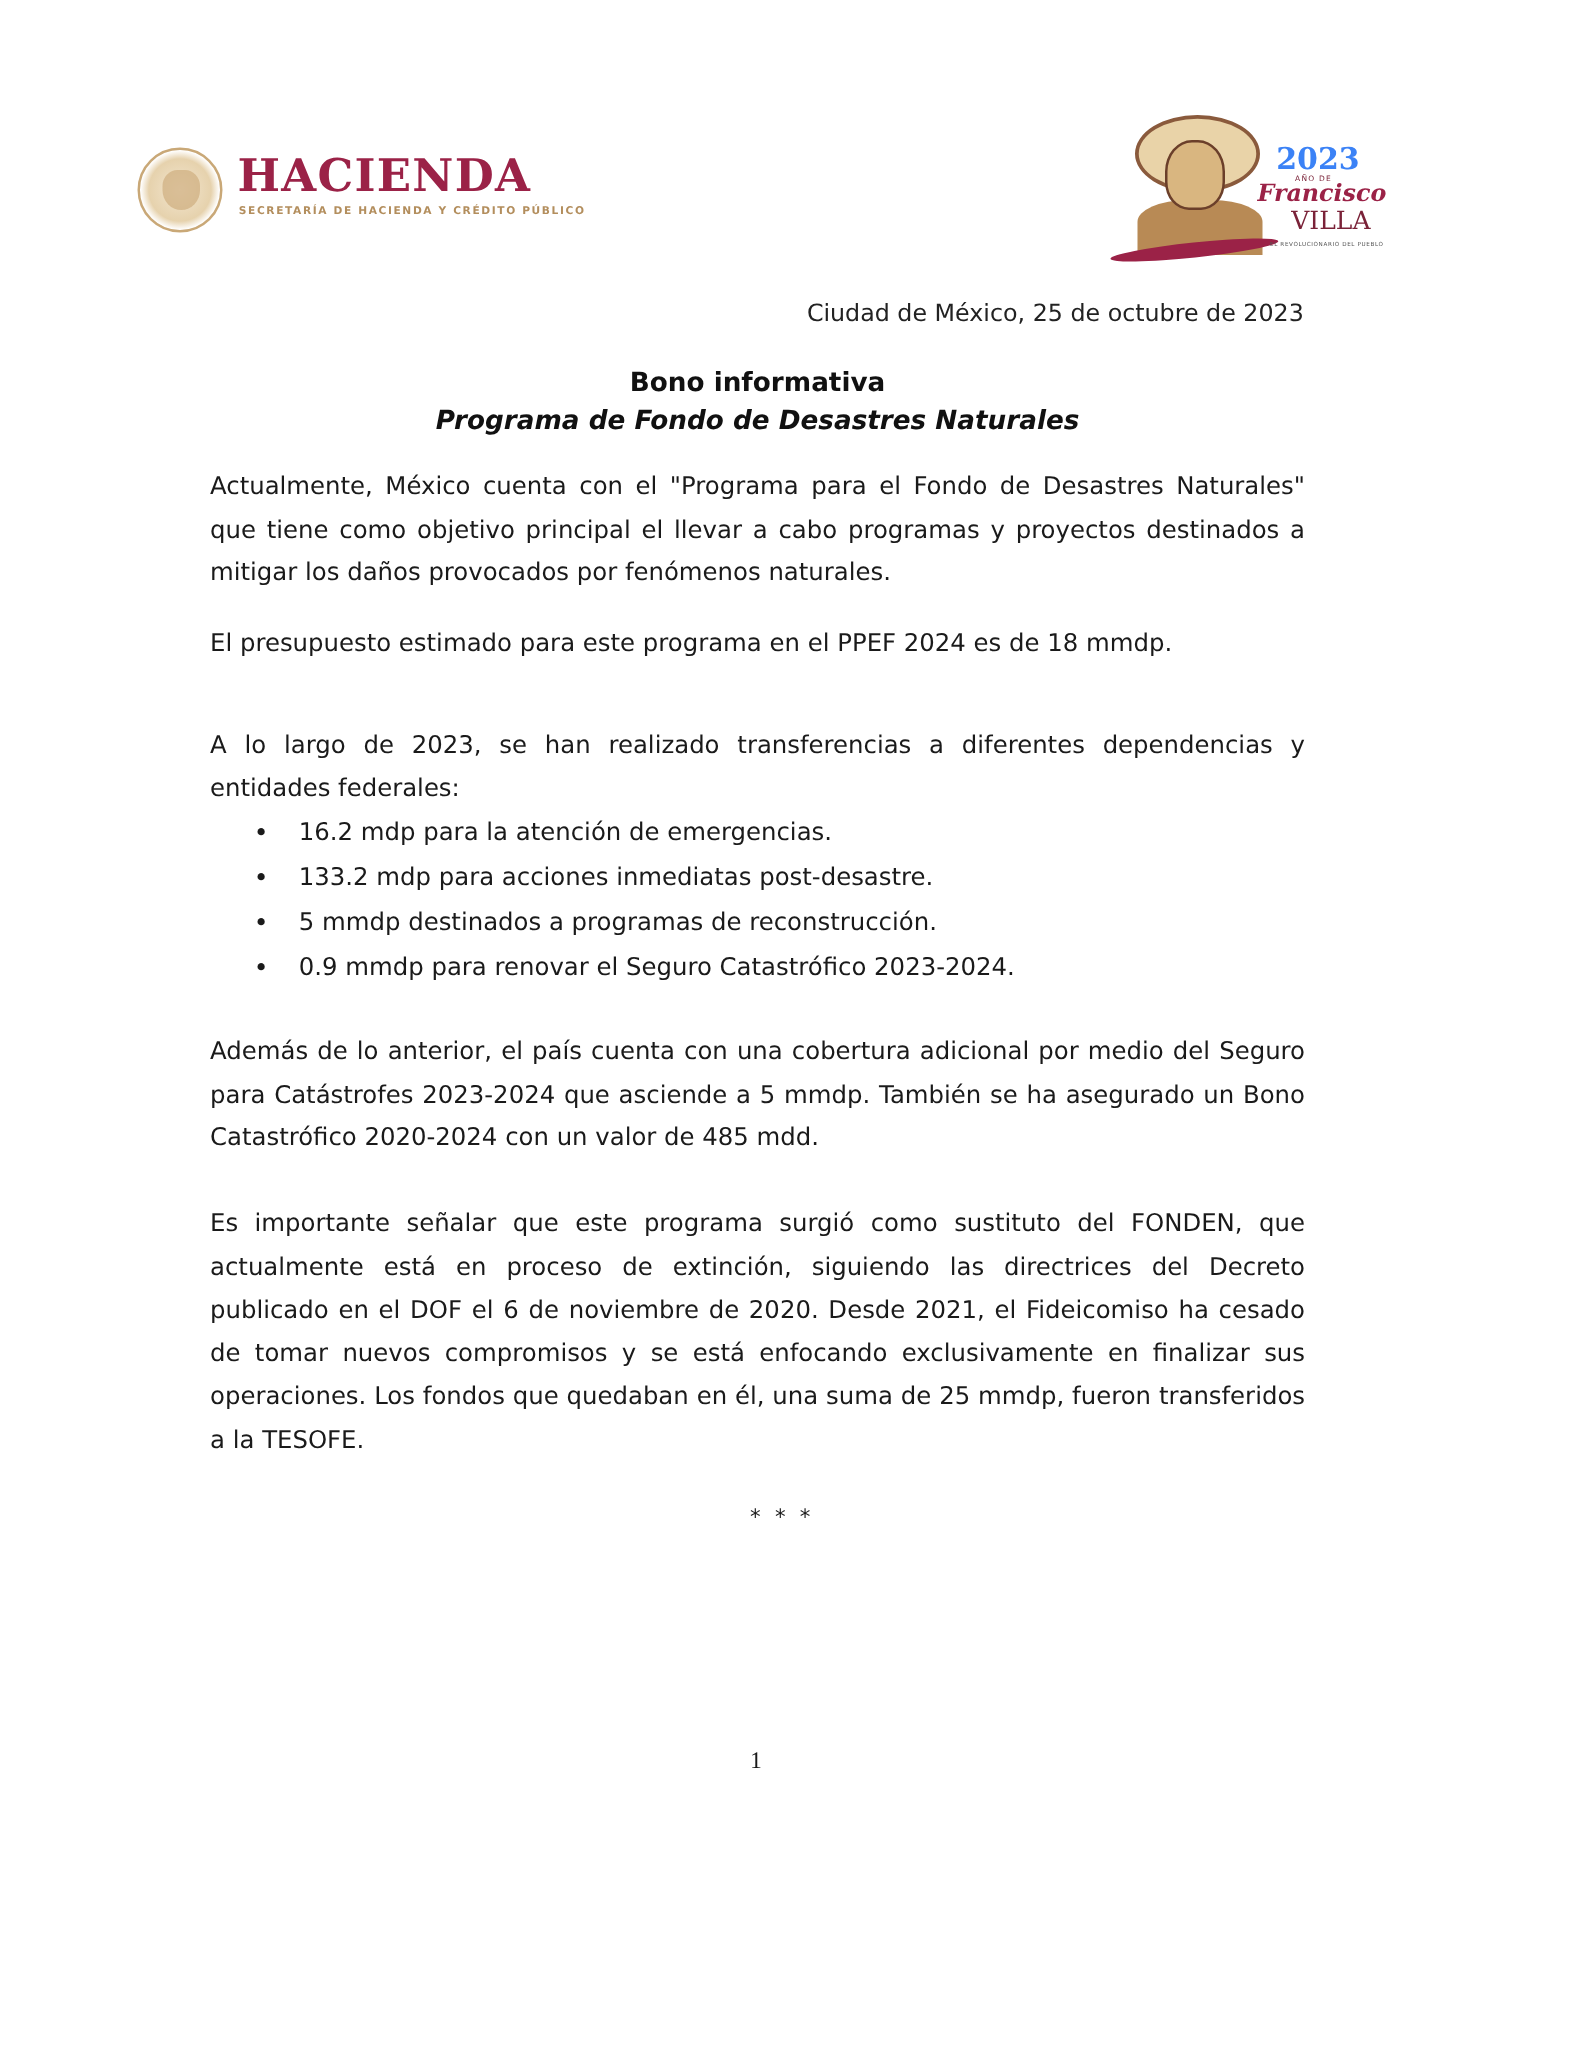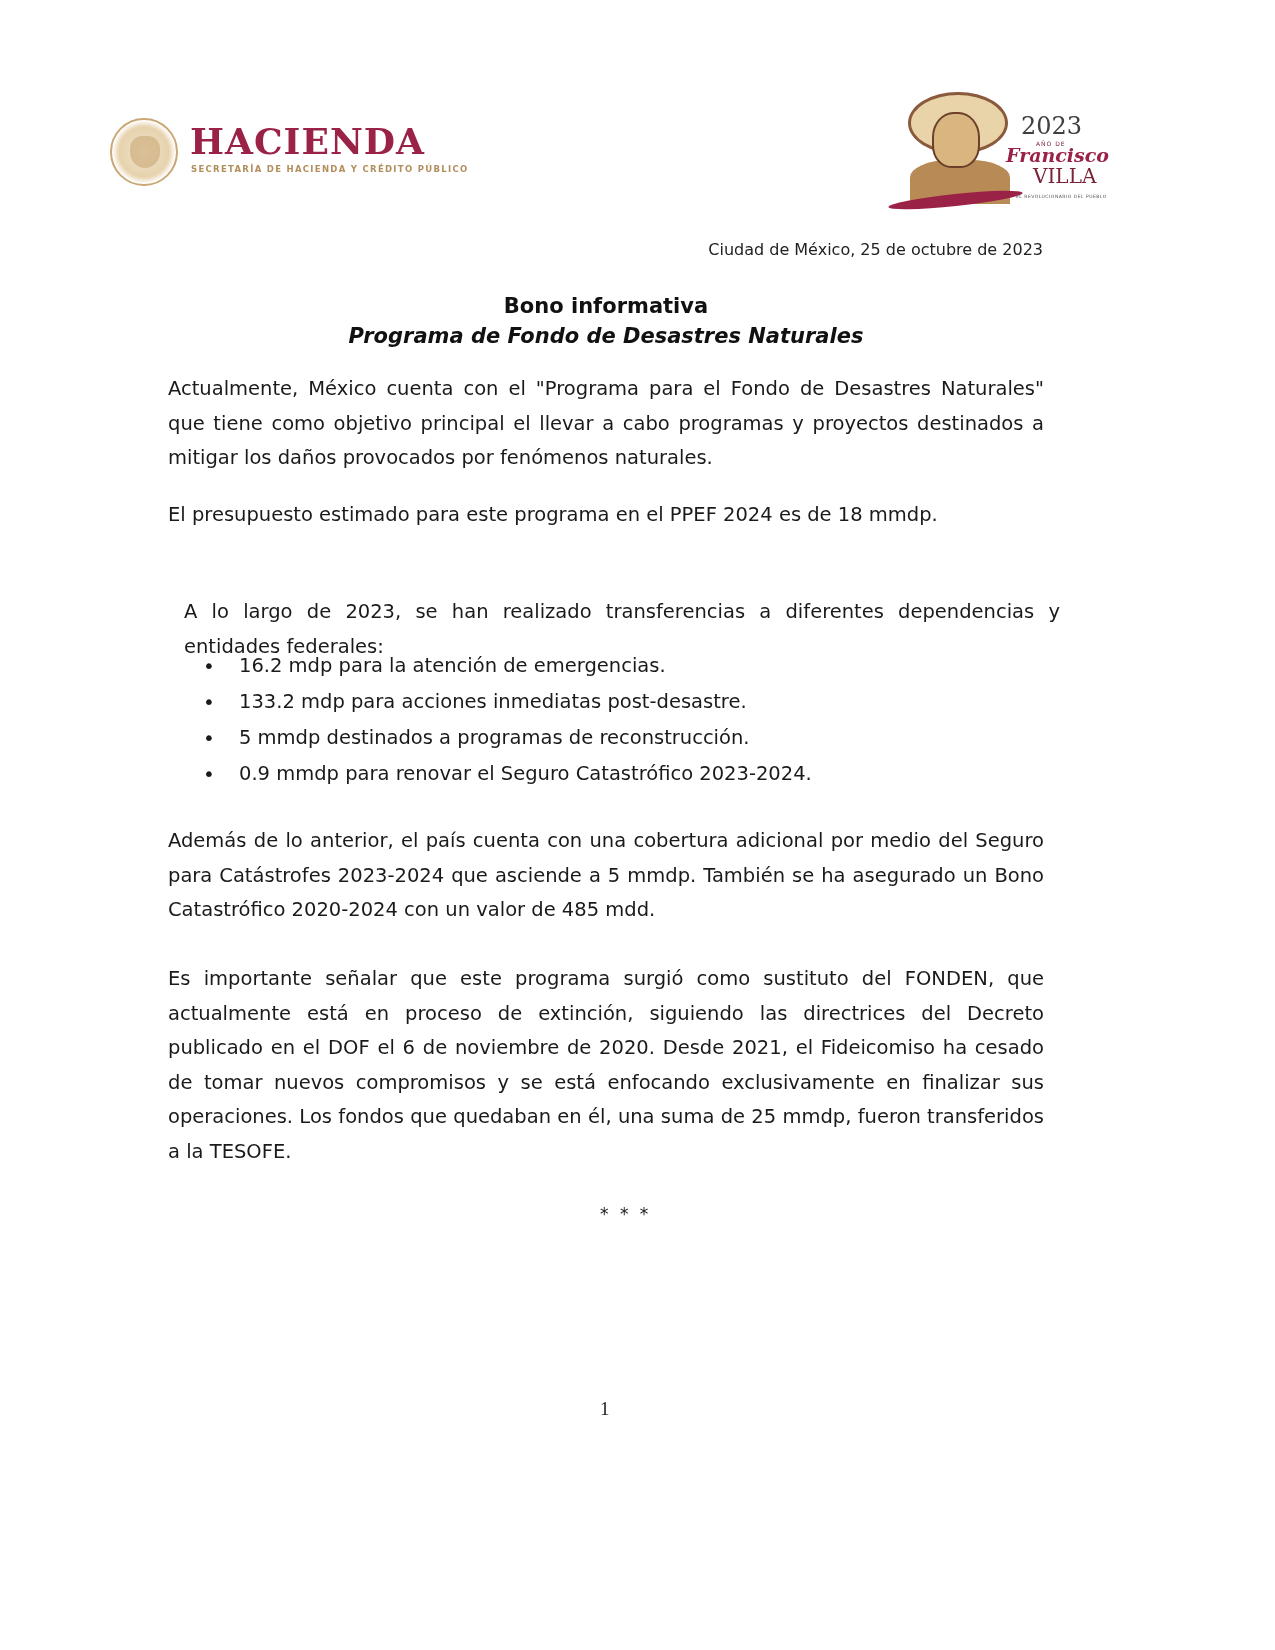--- a/index.html
+++ b/index.html
@@ -21,30 +21,30 @@
     
     .logo-villa { position: absolute; left: 888px; top: 90px; width: 225px; height: 122px; }
     .sombrero { position: absolute; left: 20px; top: 2px; width: 100px; height: 62px; border-radius: 50%;
             background: #e9d3a8; border: 3px solid #8a5a3c; box-sizing: border-box; }
     .face { position: absolute; left: 44px; top: 22px; width: 48px; height: 56px; border-radius: 45% 45% 40% 40%;
             background: #d9b680; border: 2px solid #6b3f2a; box-sizing: border-box; }
     .body-v { position: absolute; left: 22px; top: 70px; width: 100px; height: 44px;
             background: #b88a55; border-radius: 40% 40% 0 0; }
     .swoosh { position: absolute; left: 0; top: 104px; width: 135px; height: 12px; border-radius: 50%;
             background: #9b2247; transform: rotate(-6deg); }
-    .v-year { position: absolute; left: 133px; top: 22px; font-family: "DejaVu Serif", serif; font-weight: normal;
-            font-size: 24px; color: #404040; }
+    .v-year { position: absolute; left: 133px; top: 22px; font-family: "DejaVu Serif", serif; font-weight: bold;
+            font-size: 24px; color: #3b82f6; }
     .v-ano { position: absolute; left: 148px; top: 50px; font-size: 6px; color: #7a2238; letter-spacing: 1px; }
     .v-fran { position: absolute; left: 118px; top: 54px; font-family: "DejaVu Serif", serif; font-style: italic;
             font-weight: bold; font-size: 19px; color: #9b2247; }
     .v-villa { position: absolute; left: 145px; top: 74px; font-family: "DejaVu Serif", serif; font-weight: normal;
             font-size: 20px; color: #7a2238; }
     .v-tag { position: absolute; left: 128px; top: 104px; font-size: 4.5px; color: #555; letter-spacing: .5px; white-space: nowrap; }
 
-    .date { position: absolute; right: 232px; top: 240px; font-size: 16px; color: #222; }
+    .date { position: absolute; right: 232px; top: 240px; font-size: 19px; color: #222; }
     .title { position: absolute; left: 168px; width: 876px; text-align: center; font-weight: bold;
              font-size: 21px; color: #111; line-height: 30px; }
     .title1 { top: 291px; }
     .title2 { top: 321px; font-style: italic; }
 
     .para { position: absolute; left: 168px; width: 876px; font-size: 19.5px; line-height: 34.5px;
             text-align: justify; color: #1a1a1a; }
     .p1 { top: 372px; }
     .p2 { top: 498px; }
     .p3 { top: 579px; }
@@ -80,21 +80,21 @@
     <div class="v-tag">EL REVOLUCIONARIO DEL PUEBLO</div>
   </div>
 
   <div class="date">Ciudad de México, 25 de octubre de 2023</div>
 
   <div class="title title1">Bono informativa</div>
   <div class="title title2">Programa de Fondo de Desastres Naturales</div>
 
   <p class="para p1" style="margin:0">Actualmente, México cuenta con el "Programa para el Fondo de Desastres Naturales" que tiene como objetivo principal el llevar a cabo programas y proyectos destinados a mitigar los daños provocados por fenómenos naturales.</p>
   <p class="para p2" style="margin:0">El presupuesto estimado para este programa en el PPEF 2024 es de 18 mmdp.</p>
-  <p class="para p3" style="margin:16px">A lo largo de 2023, se han realizado transferencias a diferentes dependencias y entidades federales:</p>
+  <p class="para p3" style="margin:0">A lo largo de 2023, se han realizado transferencias a diferentes dependencias y entidades federales:</p>
 
   <ul class="bullets">
     <li>16.2 mdp para la atención de emergencias.</li>
     <li>133.2 mdp para acciones inmediatas post-desastre.</li>
     <li>5 mmdp destinados a programas de reconstrucción.</li>
     <li>0.9 mmdp para renovar el Seguro Catastrófico 2023-2024.</li>
   </ul>
 
   <p class="para p4" style="margin:0">Además de lo anterior, el país cuenta con una cobertura adicional por medio del Seguro para Catástrofes 2023-2024 que asciende a 5 mmdp. También se ha asegurado un Bono Catastrófico 2020-2024 con un valor de 485 mdd.</p>
   <p class="para p5" style="margin:0">Es importante señalar que este programa surgió como sustituto del FONDEN, que actualmente está en proceso de extinción, siguiendo las directrices del Decreto publicado en el DOF el 6 de noviembre de 2020. Desde 2021, el Fideicomiso ha cesado de tomar nuevos compromisos y se está enfocando exclusivamente en finalizar sus operaciones. Los fondos que quedaban en él, una suma de 25 mmdp, fueron transferidos a la TESOFE.</p>

